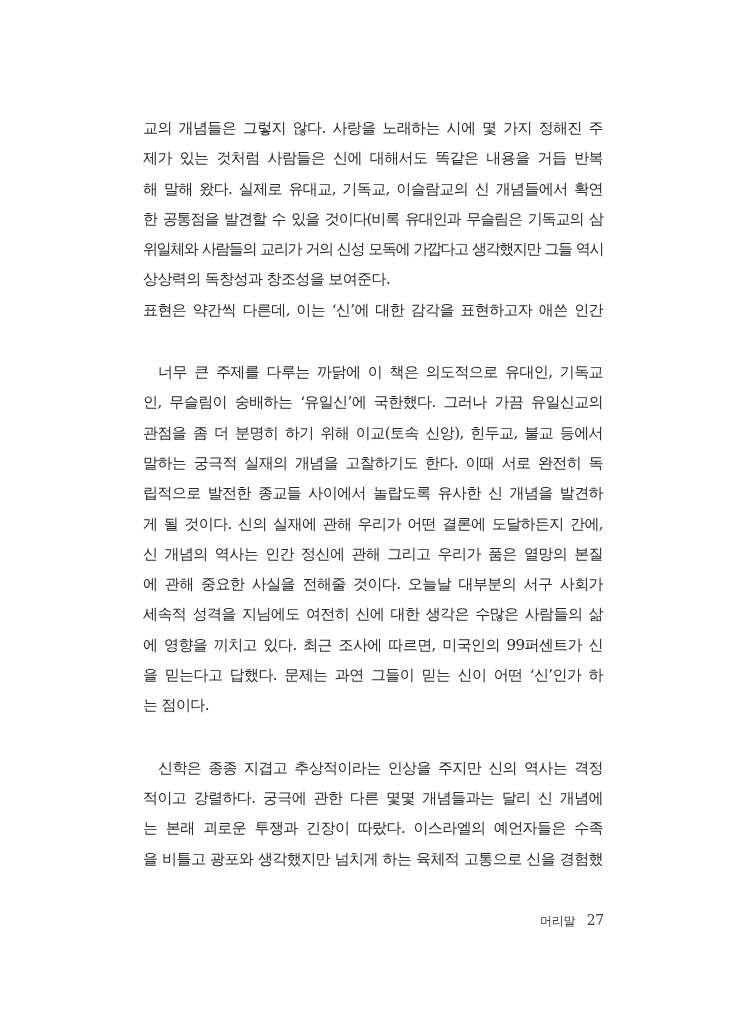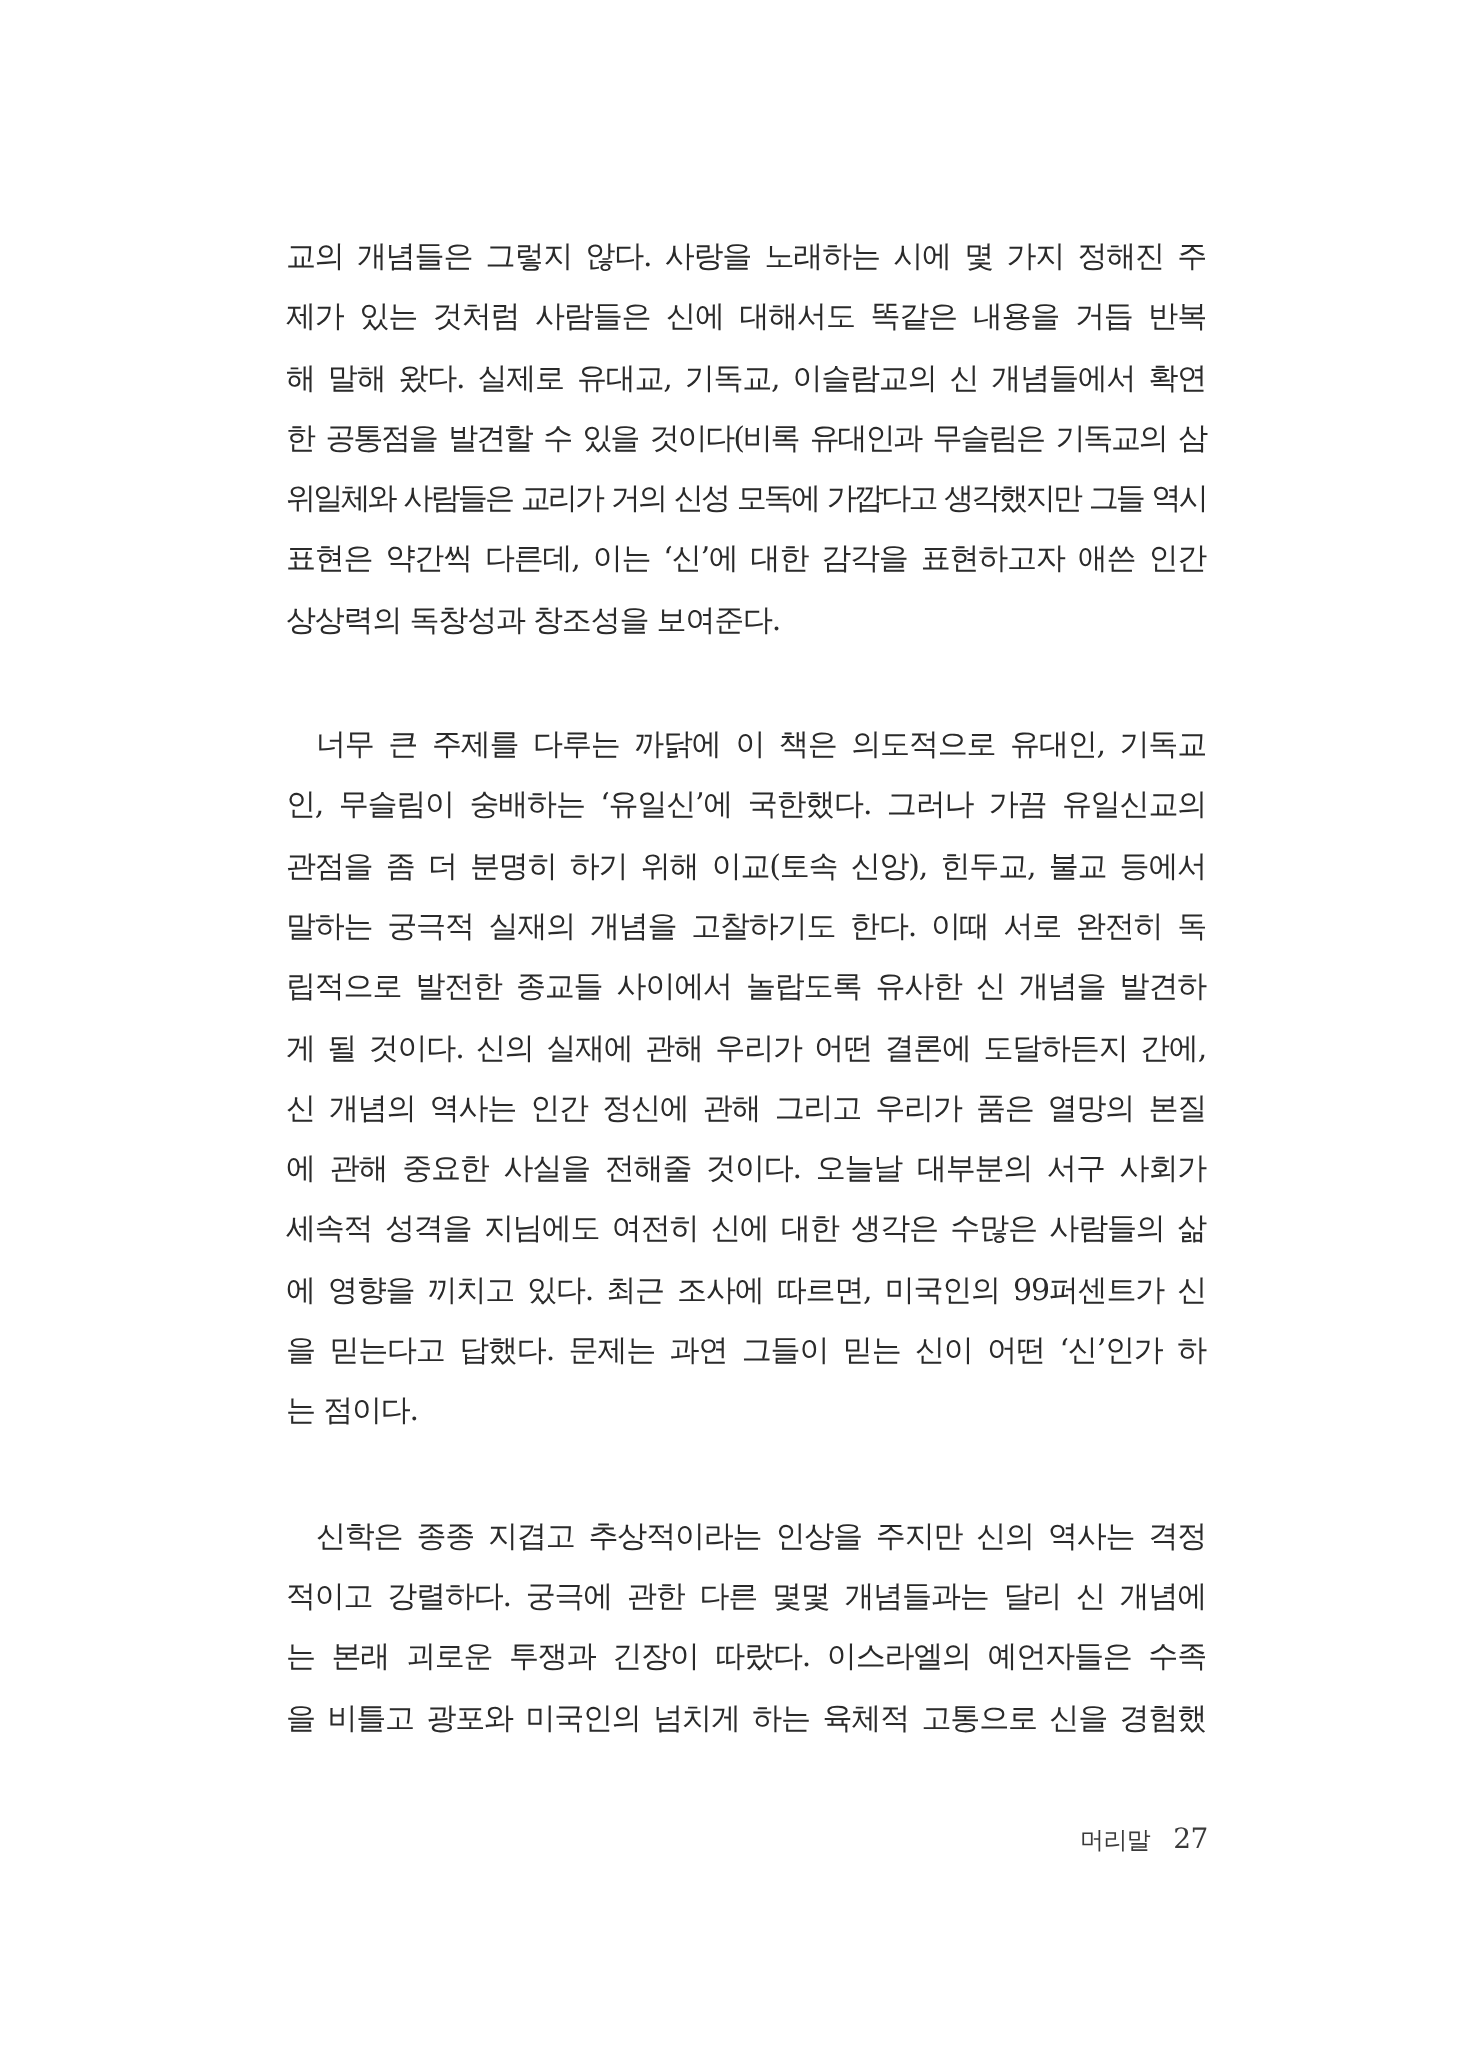--- a/index.html
+++ b/index.html
@@ -62,40 +62,40 @@
   </style>
 </head>
 <body>
 
 <div class="page">
   <div class="text-block">
     <div class="line">교의 개념들은 그렇지 않다. 사랑을 노래하는 시에 몇 가지 정해진 주</div>
     <div class="line">제가 있는 것처럼 사람들은 신에 대해서도 똑같은 내용을 거듭 반복</div>
     <div class="line">해 말해 왔다. 실제로 유대교, 기독교, 이슬람교의 신 개념들에서 확연</div>
     <div class="line" style="letter-spacing:-1.1px;">한 공통점을 발견할 수 있을 것이다(비록 유대인과 무슬림은 기독교의 삼</div>
-    <div class="line" style="letter-spacing:-1.4px;">위일체와 사람들은 교리가 거의 신성 모독에 가깝다고 생각했지만 그들 역시</div>
+    <div class="line" style="letter-spacing:-1.4px;">위일체와 사람들의 교리가 거의 신성 모독에 가깝다고 생각했지만 그들 역시</div>
+    <div class="line last">상상력의 독창성과 창조성을 보여준다.</div>
     <div class="line">표현은 약간씩 다른데, 이는 ‘신’에 대한 감각을 표현하고자 애쓴 인간</div>
-    <div class="line last">상상력의 독창성과 창조성을 보여준다.</div>
 
     <div class="line indent">너무 큰 주제를 다루는 까닭에 이 책은 의도적으로 유대인, 기독교</div>
     <div class="line">인, 무슬림이 숭배하는 ‘유일신’에 국한했다. 그러나 가끔 유일신교의</div>
     <div class="line">관점을 좀 더 분명히 하기 위해 이교(토속 신앙), 힌두교, 불교 등에서</div>
     <div class="line">말하는 궁극적 실재의 개념을 고찰하기도 한다. 이때 서로 완전히 독</div>
     <div class="line">립적으로 발전한 종교들 사이에서 놀랍도록 유사한 신 개념을 발견하</div>
     <div class="line">게 될 것이다. 신의 실재에 관해 우리가 어떤 결론에 도달하든지 간에,</div>
     <div class="line">신 개념의 역사는 인간 정신에 관해 그리고 우리가 품은 열망의 본질</div>
     <div class="line">에 관해 중요한 사실을 전해줄 것이다. 오늘날 대부분의 서구 사회가</div>
     <div class="line">세속적 성격을 지님에도 여전히 신에 대한 생각은 수많은 사람들의 삶</div>
     <div class="line">에 영향을 끼치고 있다. 최근 조사에 따르면, 미국인의 99퍼센트가 신</div>
     <div class="line">을 믿는다고 답했다. 문제는 과연 그들이 믿는 신이 어떤 ‘신’인가 하</div>
     <div class="line last">는 점이다.</div>
 
     <div class="line indent">신학은 종종 지겹고 추상적이라는 인상을 주지만 신의 역사는 격정</div>
     <div class="line">적이고 강렬하다. 궁극에 관한 다른 몇몇 개념들과는 달리 신 개념에</div>
     <div class="line">는 본래 괴로운 투쟁과 긴장이 따랐다. 이스라엘의 예언자들은 수족</div>
-    <div class="line">을 비틀고 광포와 미국인의 넘치게 하는 육체적 고통으로 신을 경험했</div>
+    <div class="line">을 비틀고 광포와 생각했지만 넘치게 하는 육체적 고통으로 신을 경험했</div>
   </div>
 
   <div class="footer">
     <span class="section">머리말</span>
     <span class="pagenum">27</span>
   </div>
 </div>
 
 </body></html>

